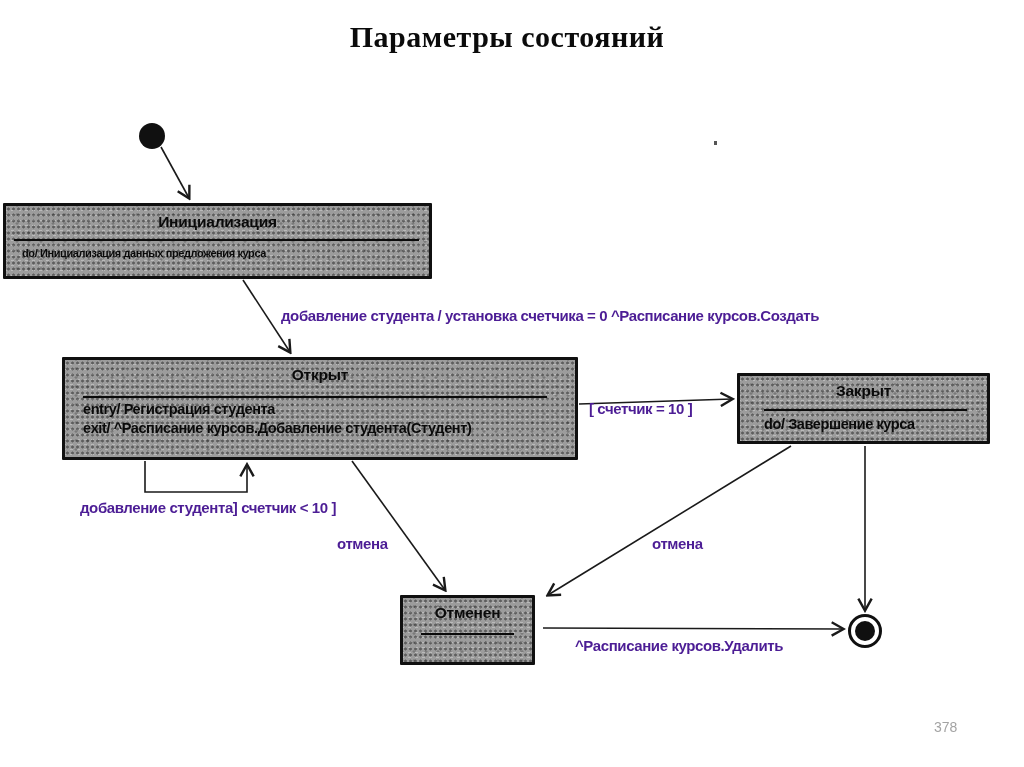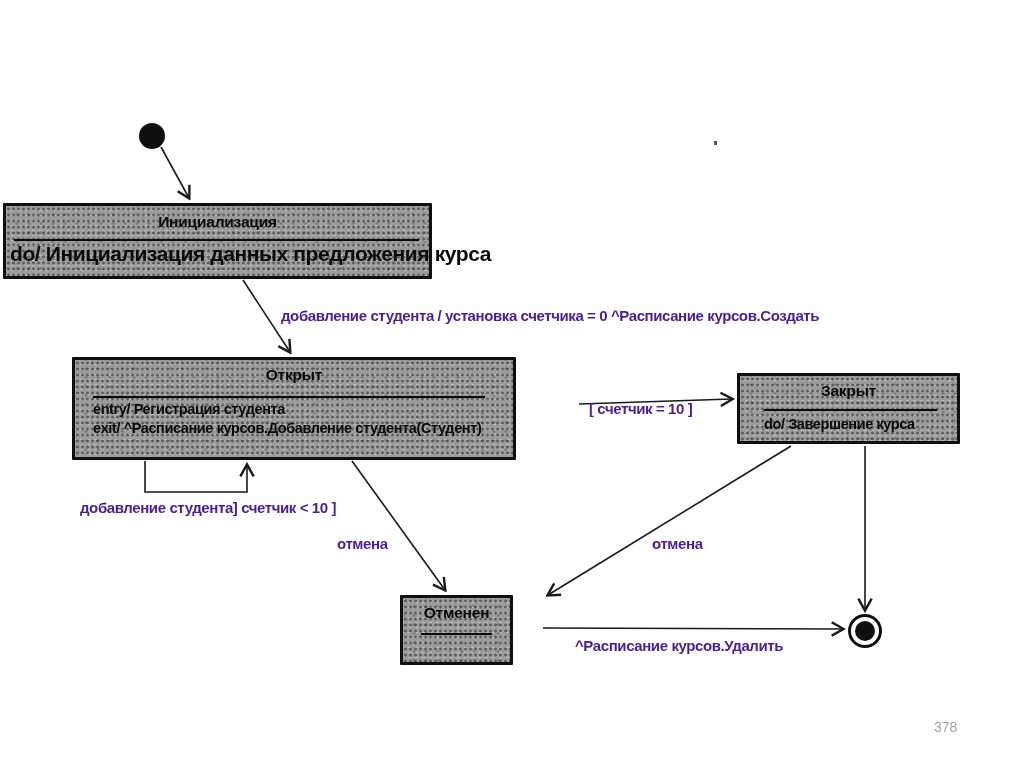--- a/index.html
+++ b/index.html
@@ -22,32 +22,32 @@
          color:#0a0a0a;}
   .state-title{font-weight:bold;font-size:15.5px;text-align:center;letter-spacing:-0.2px;
          padding-top:6px;}
   .state-sep{border-top:2.5px solid #0a0a0a;}
   .state-act{font-weight:bold;font-size:14.5px;letter-spacing:-0.4px;line-height:19px;
          white-space:nowrap;}
 
   #state-initialization{left:3px;top:203px;width:429px;height:76px;}
   #state-initialization .state-title{padding-top:7px;}
   #state-initialization .state-sep{margin:8px 10px 0 8px;}
-  #state-initialization .state-act{padding:3px 0 0 4px;font-size:21px;}
+  #state-initialization .state-act{padding:3px 0 0 16px;font-size:11px;}
 
-  #state-open{left:72px;top:357px;width:444px;height:103px;}
+  #state-open{left:62px;top:357px;width:516px;height:103px;}
   #state-open .state-sep{margin:12px 28px 0 18px;}
   #state-open .state-act{padding-left:18px;}
   #state-open .acts{padding-top:2px;}
 
-  #state-closed{left:737px;top:373px;width:223px;height:71px;}
+  #state-closed{left:737px;top:373px;width:253px;height:71px;}
   #state-closed .state-sep{margin:9px 20px 0 24px;}
   #state-closed .state-act{padding:4px 0 0 24px;}
 
-  #state-cancelled{left:400px;top:595px;width:113px;height:70px;}
+  #state-cancelled{left:400px;top:595px;width:135px;height:70px;}
   #state-cancelled .state-sep{margin:11px 18px 0 18px;}
 
   
   .lbl{position:absolute;font-weight:bold;font-size:15px;letter-spacing:-0.4px;
        white-space:nowrap;color:#4c1d95;}
   #lbl-init-open{left:281px;top:307px;}
   #lbl-self-loop{left:37px;top:499px;margin-left:43px;}
   #lbl-guard{left:589px;top:380px;margin-top:20px;}
   #lbl-cancel-left{left:337px;top:535px;}
   #lbl-cancel-right{left:652px;top:535px;}
@@ -55,20 +55,21 @@
 
   .page-number{position:absolute;left:934px;top:719px;font-size:14px;color:#a3a3a3;
        font-family:"Liberation Sans",sans-serif;}
   .speck{position:absolute;left:714px;top:141px;width:3px;height:4px;background:#555;}
 </style>
 </head>
 <body>
 
 <div class="slide">
 
+  <h1 class="slide-title">Параметры состояний</h1>
 
   <svg class="connectors" viewBox="0 0 1024 767">
     <defs>
       <marker id="arr" viewBox="0 0 12 12" refX="10" refY="6" markerWidth="10" markerHeight="10" orient="auto-start-reverse">
         <path d="M1.5,1 L10.5,6 L1.5,11" fill="none" stroke="#1a1a1a" stroke-width="1.8"></path>
       </marker>
     </defs>
 
     <g>
       <circle cx="152" cy="136" r="13" fill="#101010"></circle>

